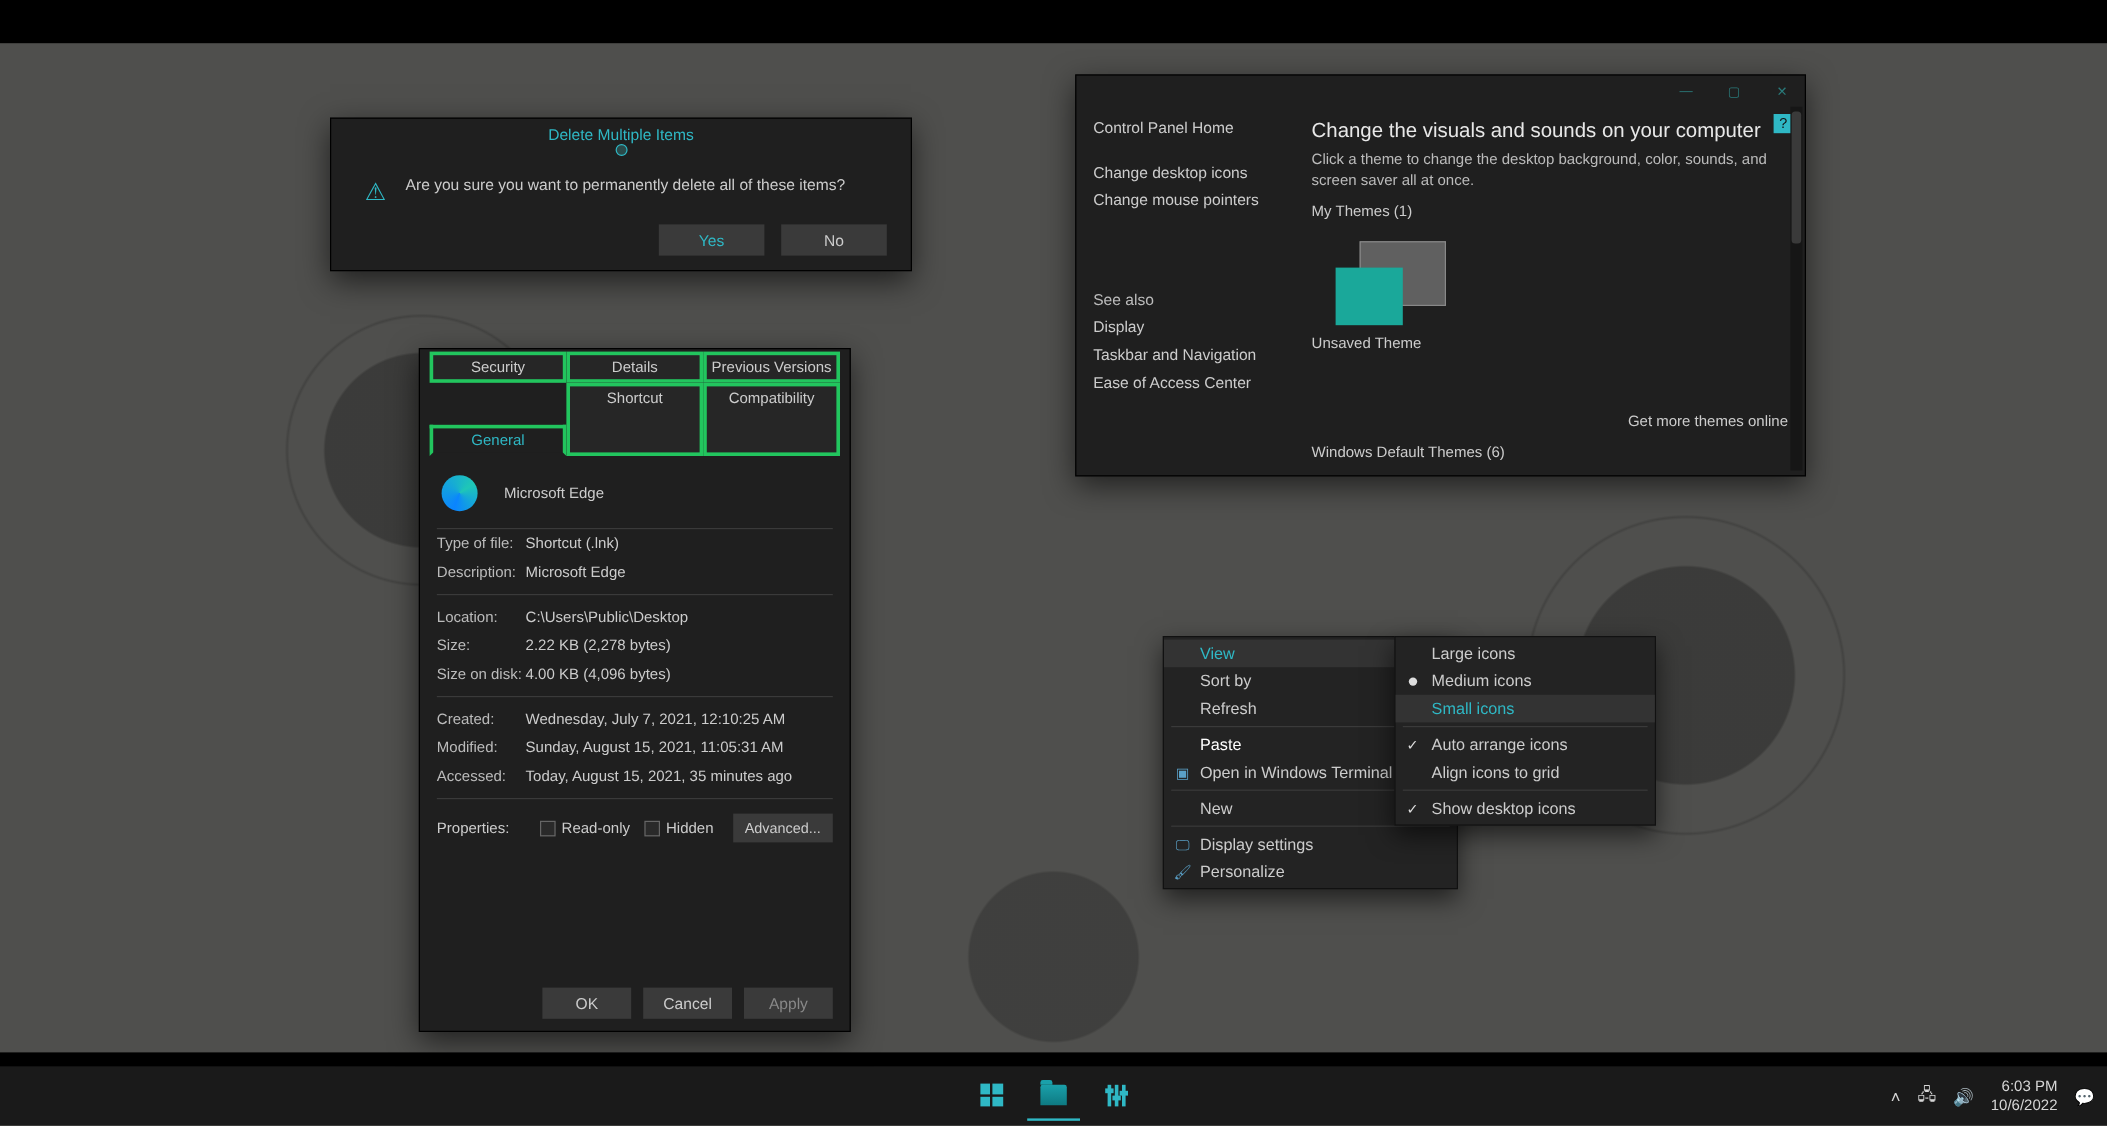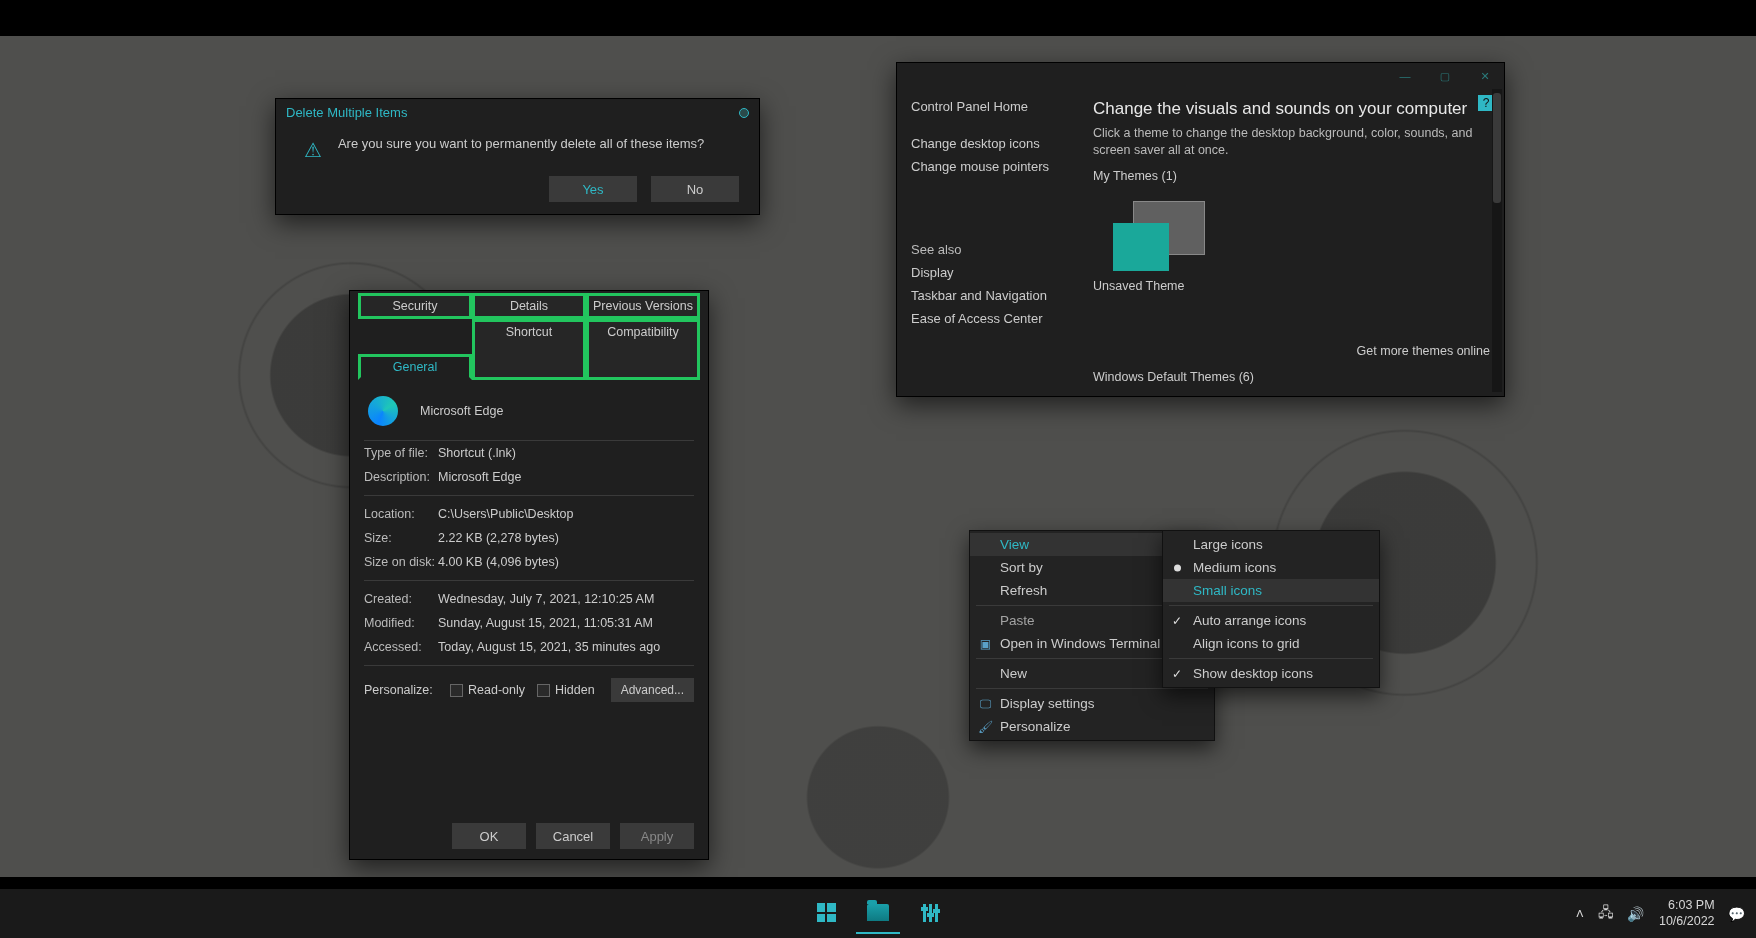--- a/index.html
+++ b/index.html
@@ -29,20 +29,21 @@
 .window {
   position: absolute;
   background: #1f1f1f;
   border: 1px solid #000;
   box-shadow: 0 8px 24px rgba(0,0,0,.6);
 }
 .titlebar {
   display:flex; align-items:center; justify-content:space-between;
   padding: 6px 10px;
   font-size: 13px;
+  flex-direction: column;
 }
 .titlebar .accent { color:#2fb8c5; }
 .close-dot {
   width:10px; height:10px; border-radius:50%;
   background:#2a4a4a; border:1px solid #2fb8c5;
   cursor:pointer;
 }
 
 
 .delete-dlg { left:275px; top:98px; width:485px; }
@@ -116,21 +117,21 @@
   padding:2px 0;
 }
 .ctx-main { left:969px; top:530px; width:246px; }
 .ctx-sub { left:1162px; top:530px; width:218px; }
 .ctx-item {
   display:flex; align-items:center; gap:10px;
   padding:4px 12px 4px 30px; position:relative; cursor:pointer;
 }
 .ctx-item.hl { background:#333; color:#2fb8c5; }
 .ctx-item .arrow { margin-left:auto; color:#999; font-size:11px; }
-.ctx-item.disabled { color:#a3a3a3; cursor:default; }
+.ctx-item.disabled { color:#ffffff; cursor:default; }
 .ctx-sep { height:1px; background:#3a3a3a; margin:3px 6px; }
 .ctx-icon { position:absolute; left:8px; width:15px; text-align:center; font-size:12px; color:#5aa0c7; }
 .radio-dot { position:absolute; left:11px; width:7px; height:7px; background:#ddd; border-radius:50%; top:50%; transform:translateY(-50%); }
 .check-mark { position:absolute; left:9px; font-size:12px; color:#ddd; top:50%; transform:translateY(-50%); }
 
 
 .taskbar {
   position:absolute; left:0; right:0; bottom:0; height:49px;
   background:#1a1a1a; display:flex; align-items:center;
 }
@@ -216,21 +217,21 @@
     <div class="prow">
         <span class="k">Modified:</span>
         <span>Sunday, August 15, 2021, 11:05:31 AM</span>
       </div>
     <div class="prow">
         <span class="k">Accessed:</span>
         <span>Today, August 15, 2021, 35 minutes ago</span>
       </div>
     <div class="psec-div"></div>
     <div class="attr-row">
-      <span class="k" style="width:74px">Personalize:</span>
+      <span class="k" style="width:74px">Properties:</span>
       <label class="chk">
           <span class="chk-box"></span>
           <span>Read-only</span>
         </label>
       <label class="chk">
           <span class="chk-box"></span>
           <span>Hidden</span>
         </label>
       <button class="adv-btn">Advanced...</button>
     </div>

